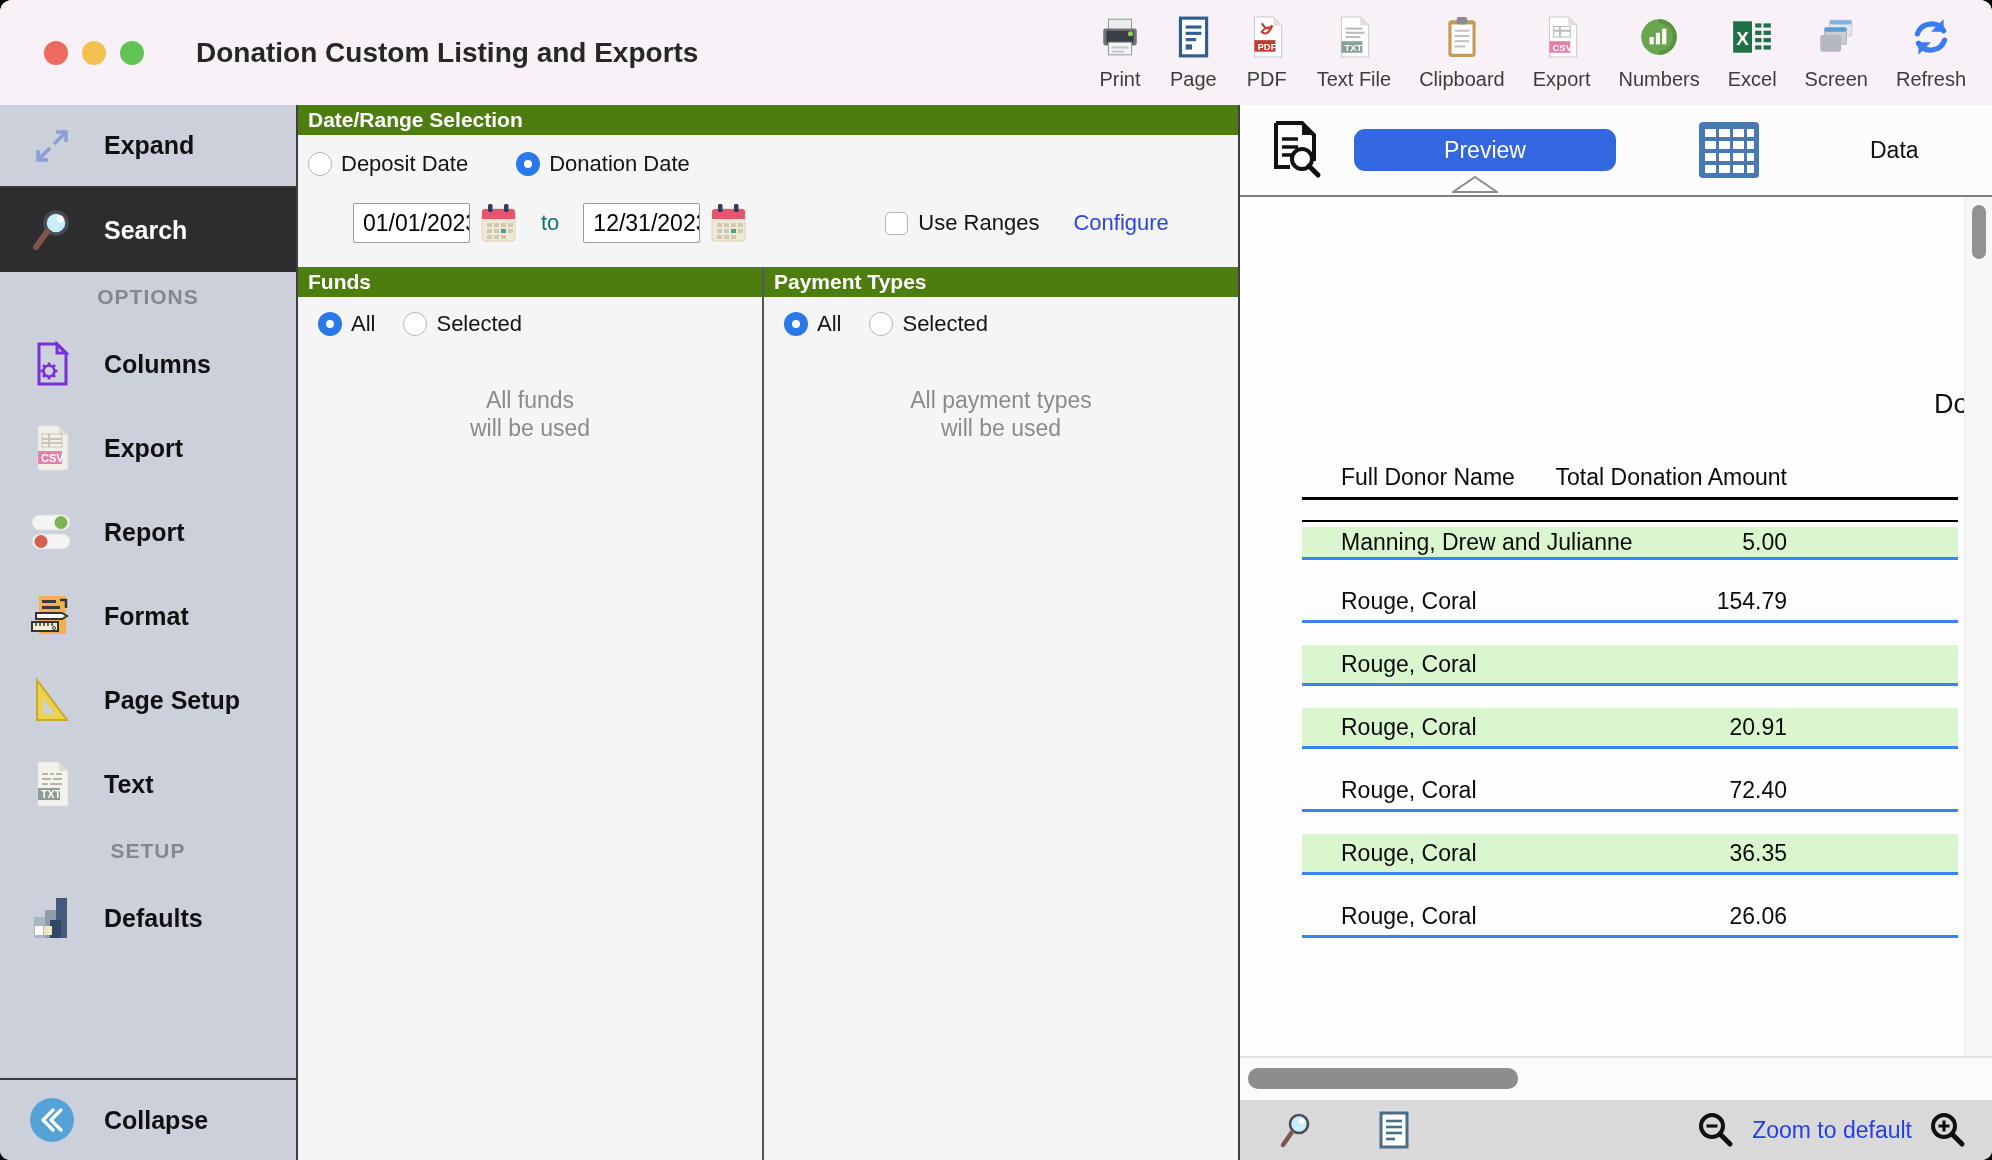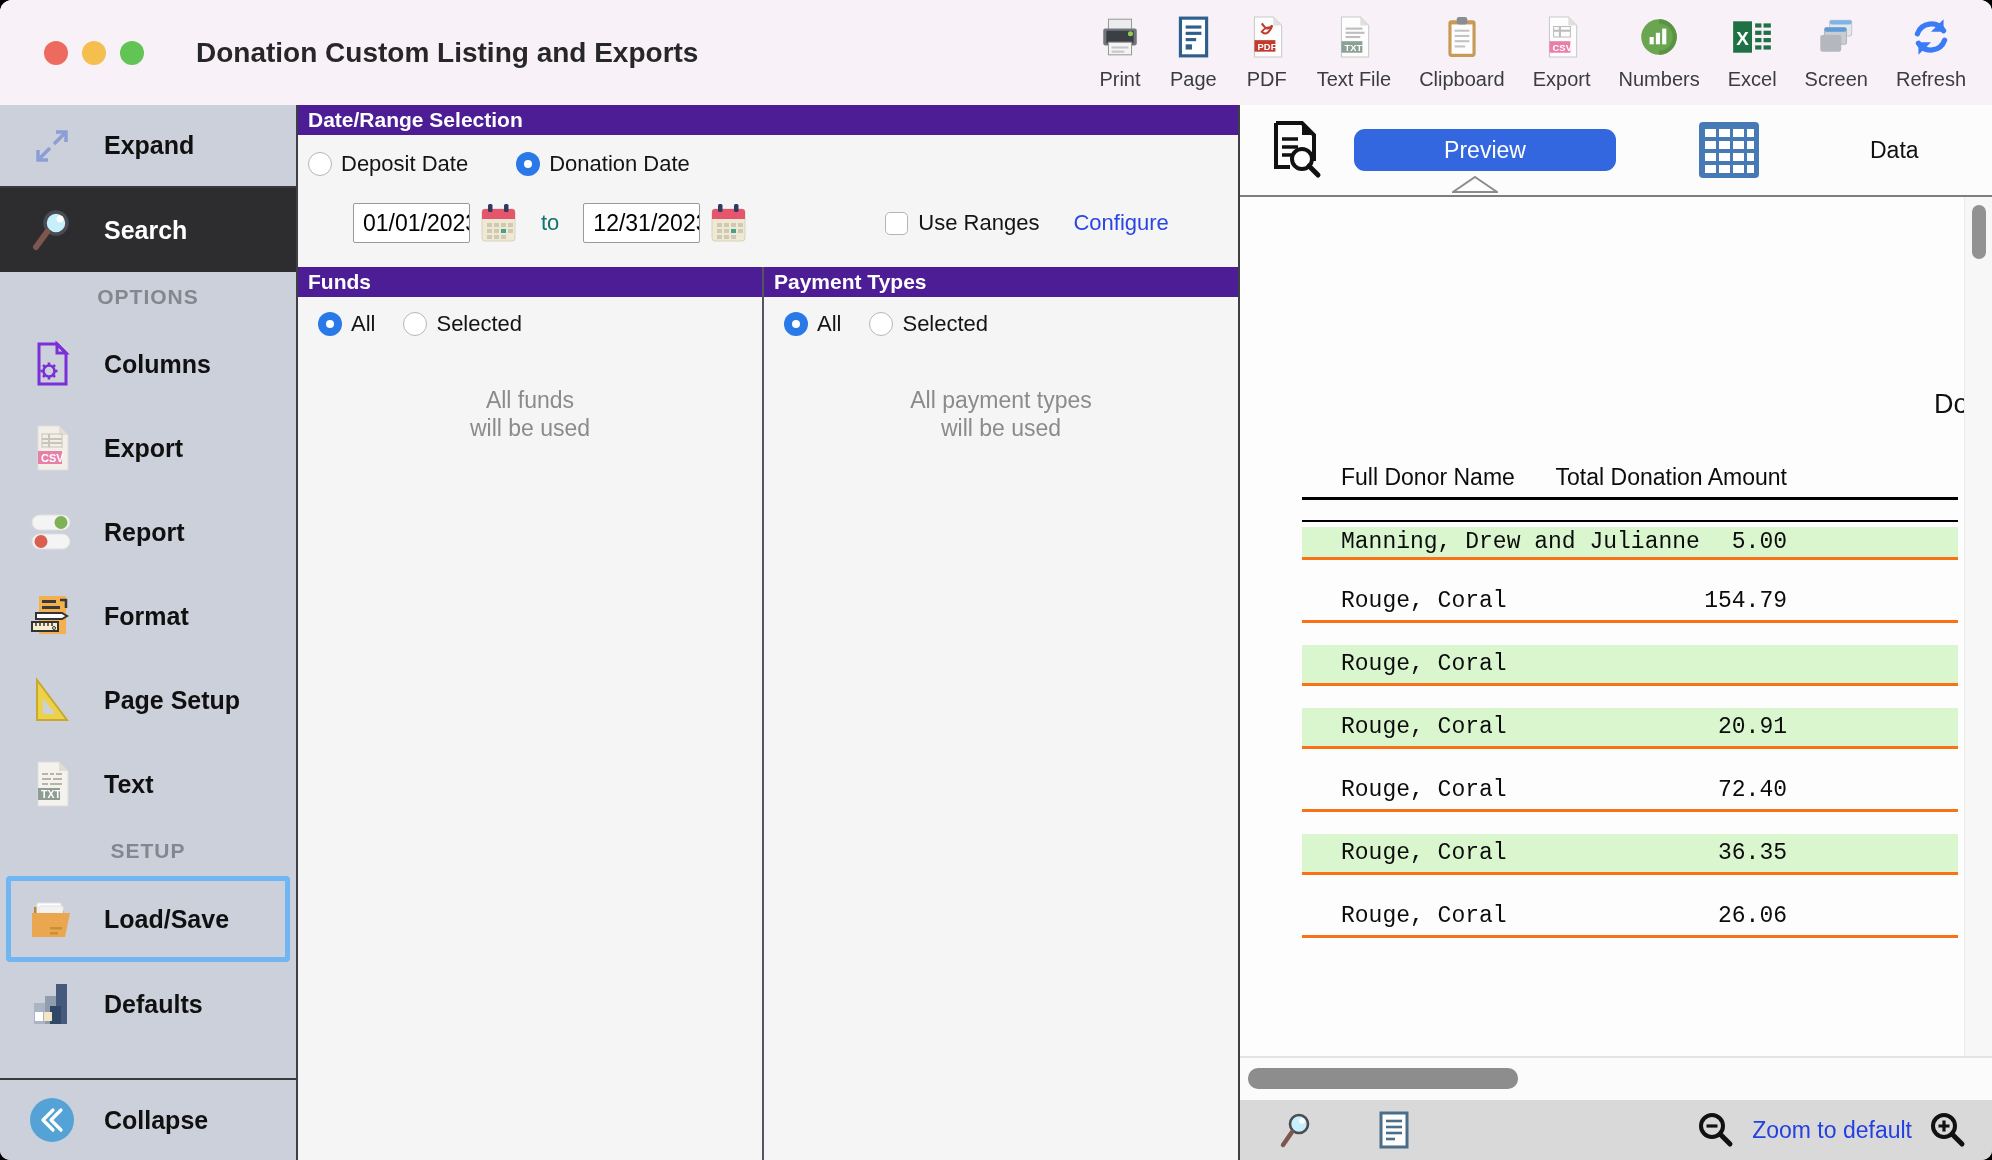--- a/index.html
+++ b/index.html
@@ -33,21 +33,21 @@
   .sb-search{ background:#2d2d2f; }
   .sb-search .sb-label{ color:#fff; }
   .sb-section{ height:50px; display:flex; align-items:center; justify-content:center;
                font-size:21px; font-weight:bold; letter-spacing:1px; color:#84878f; }
   .sb-selected{ height:86px; border:5px solid #70b6f3; border-radius:4px; margin:0 6px; padding-left:11px; }
   .sb-spacer{ flex:1; }
   .sb-collapse{ height:82px; border-top:2px solid #3a3a3c; }
 
   
   .main{ width:940px; display:flex; flex-direction:column; background:#f5f5f6; }
-  .section-header{ height:30px; background:#4c1d95; color:#fff; display:flex; align-items:center;
+  .section-header{ height:30px; background:#4d7c0f; color:#fff; display:flex; align-items:center;
                    padding-left:10px; font-size:21px; font-weight:bold; flex:none; }
   .date-content{ height:132px; position:relative; }
   .radio-row{ position:absolute; left:10px; top:16px; display:flex; align-items:center; }
   .radio{ width:24px; height:24px; border-radius:50%; background:#fff; border:1.5px solid #b5b5b5; flex:none; }
   .radio.on{ background:#2979e8; border:none; position:relative; }
   .radio.on::after{ content:""; position:absolute; left:8px; top:8px; width:8px; height:8px;
                     border-radius:50%; background:#fff; }
   .radio-label{ margin-left:9px; font-size:22px; color:#141414; }
   .date-row{ position:absolute; left:55px; top:60px; display:flex; align-items:center; }
   .date-input{ width:117px; height:40px; border:1px solid #9a9a9a; border-radius:2px; background:#fff;
@@ -81,21 +81,21 @@
   .vscroll{ position:absolute; right:0; top:0; bottom:0; width:28px; background:#f7f7f7;
             border-left:1px solid #eaeaea; }
   .vthumb{ position:absolute; top:8px; left:7px; width:14px; height:54px; border-radius:7px; background:#929292; }
   .ptable{ position:absolute; left:62px; top:262px; width:656px; font-size:23px; color:#0c0c0c; }
   .ptable-header{ display:flex; height:36px; align-items:center; }
   .col-name{ padding-left:39px; }
   .col-amount{ flex:1; text-align:right; padding-right:171px; }
   .hline1{ height:3px; background:#000; margin-top:2px; }
   .hgap{ height:20px; }
   .hline2{ height:2px; background:#000; }
-  .row-block{ position:relative; height:63px; border-bottom:3px solid #f97316;font-family:Liberation Mono, monospace; }
+  .row-block{ position:relative; height:63px; border-bottom:3px solid #3b82f6; }
   .row-block.first{ height:38px; }
   .band{ position:absolute; left:0; right:0; bottom:0; height:38px; display:flex; align-items:center; }
   .row-block.first .band{ height:30px; }
   .band.green{ background:#d9f6ce; }
   .hscroll{ height:44px; background:#fbfbfb; border-top:2px solid #e3e3e3; position:relative; }
   .hthumb{ position:absolute; left:8px; top:10px; width:270px; height:21px; border-radius:10px; background:#8d8d8d; }
   .bottombar{ height:60px; background:#d9d9d9; display:flex; align-items:center; }
   .bb-mag{ margin-left:34px; width:42px; height:42px; }
   .bb-doc{ margin-left:58px; width:40px; height:42px; }
   .bb-right{ margin-left:auto; display:flex; align-items:center; margin-right:24px; }
@@ -350,33 +350,20 @@
                 <rect x="14" y="23" width="6" height="2"></rect>
                 <rect x="22" y="23" width="12" height="2"></rect>
               </g>
               <rect x="10" y="28" width="22" height="12" fill="#8e9c94"></rect>
               <text x="13" y="38" font-size="10.5" font-weight="bold" fill="#fff" font-family="Liberation Sans,sans-serif">TXT</text>
             </svg>
           </span>
         <span class="sb-label">Text</span>
       </div>
       <div class="sb-section">SETUP</div>
-      <div class="sb-item sb-selected">
-        <span class="sb-icon">
-            <svg viewBox="0 0 48 48">
-              <path d="M6 12 h12 l4 4 h14 v6 h-30 z" fill="#b8873a"></path>
-              <rect x="9" y="8" width="24" height="12" rx="1" fill="#fdfdfd" stroke="#e2e2e2"></rect>
-              <rect x="11" y="11" width="24" height="10" rx="1" fill="#f3f3f3" stroke="#e2e2e2"></rect>
-              <path d="M4 18 h38 l-5 24 h-33 z" fill="#eaa74f"></path>
-              <rect x="22" y="32" width="12" height="2.5" fill="#c98f35"></rect>
-              <rect x="22" y="37" width="8" height="2.5" fill="#c98f35"></rect>
-            </svg>
-          </span>
-        <span class="sb-label">Load/Save</span>
-      </div>
       <div class="sb-item">
         <span class="sb-icon">
             <svg viewBox="0 0 48 48">
               <rect x="28" y="4" width="11" height="40" fill="#44597c"></rect>
               <rect x="17" y="16" width="11" height="28" fill="#8f9dae"></rect>
               <rect x="6" y="23" width="11" height="21" fill="#aab4c2"></rect>
               <rect x="22" y="26" width="11" height="18" fill="#2f4866"></rect>
               <rect x="7" y="32" width="8" height="9" fill="#fff"></rect>
               <rect x="16" y="32" width="8" height="9" fill="#f3e6c4"></rect>
             </svg>

